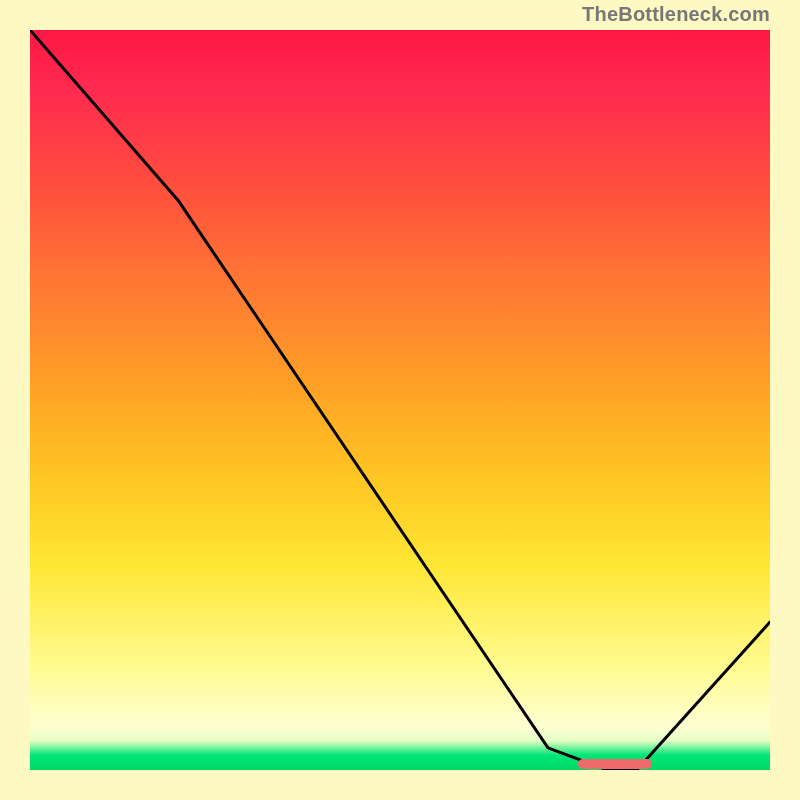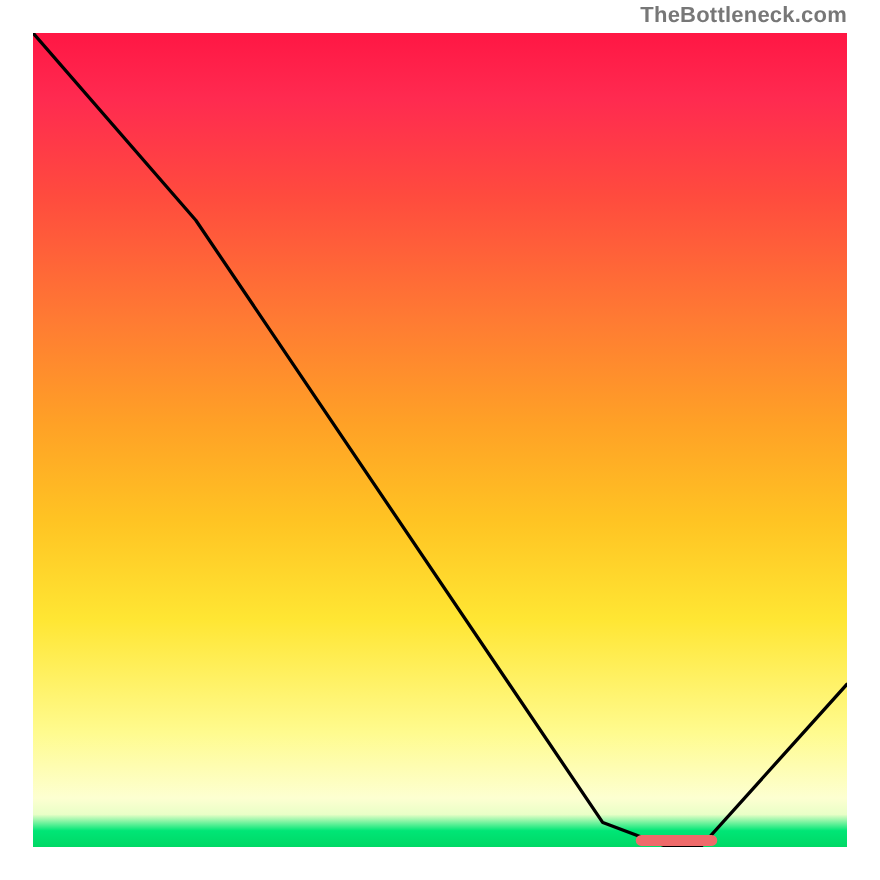--- a/index.html
+++ b/index.html
@@ -8,21 +8,21 @@
     width: 800px;
     height: 800px;
     background: #000;
     font-family: Arial, Helvetica, sans-serif;
     overflow: hidden;
   }
   .frame {
     position: relative;
     width: 800px;
     height: 800px;
-    background: #ffffff;
+    background: #fef9c3;
   }
   .plot-area {
     position: absolute;
     left: 30px;
     top: 30px;
     width: 740px;
     height: 740px;
     
     background: linear-gradient(
       to bottom,

